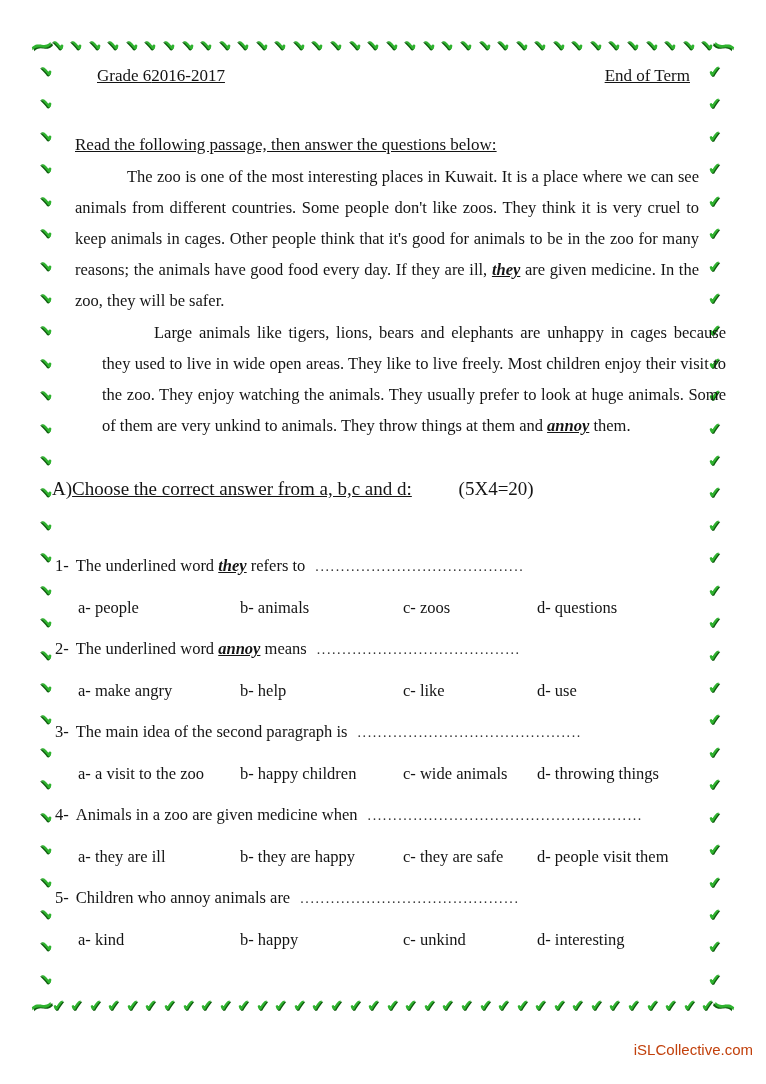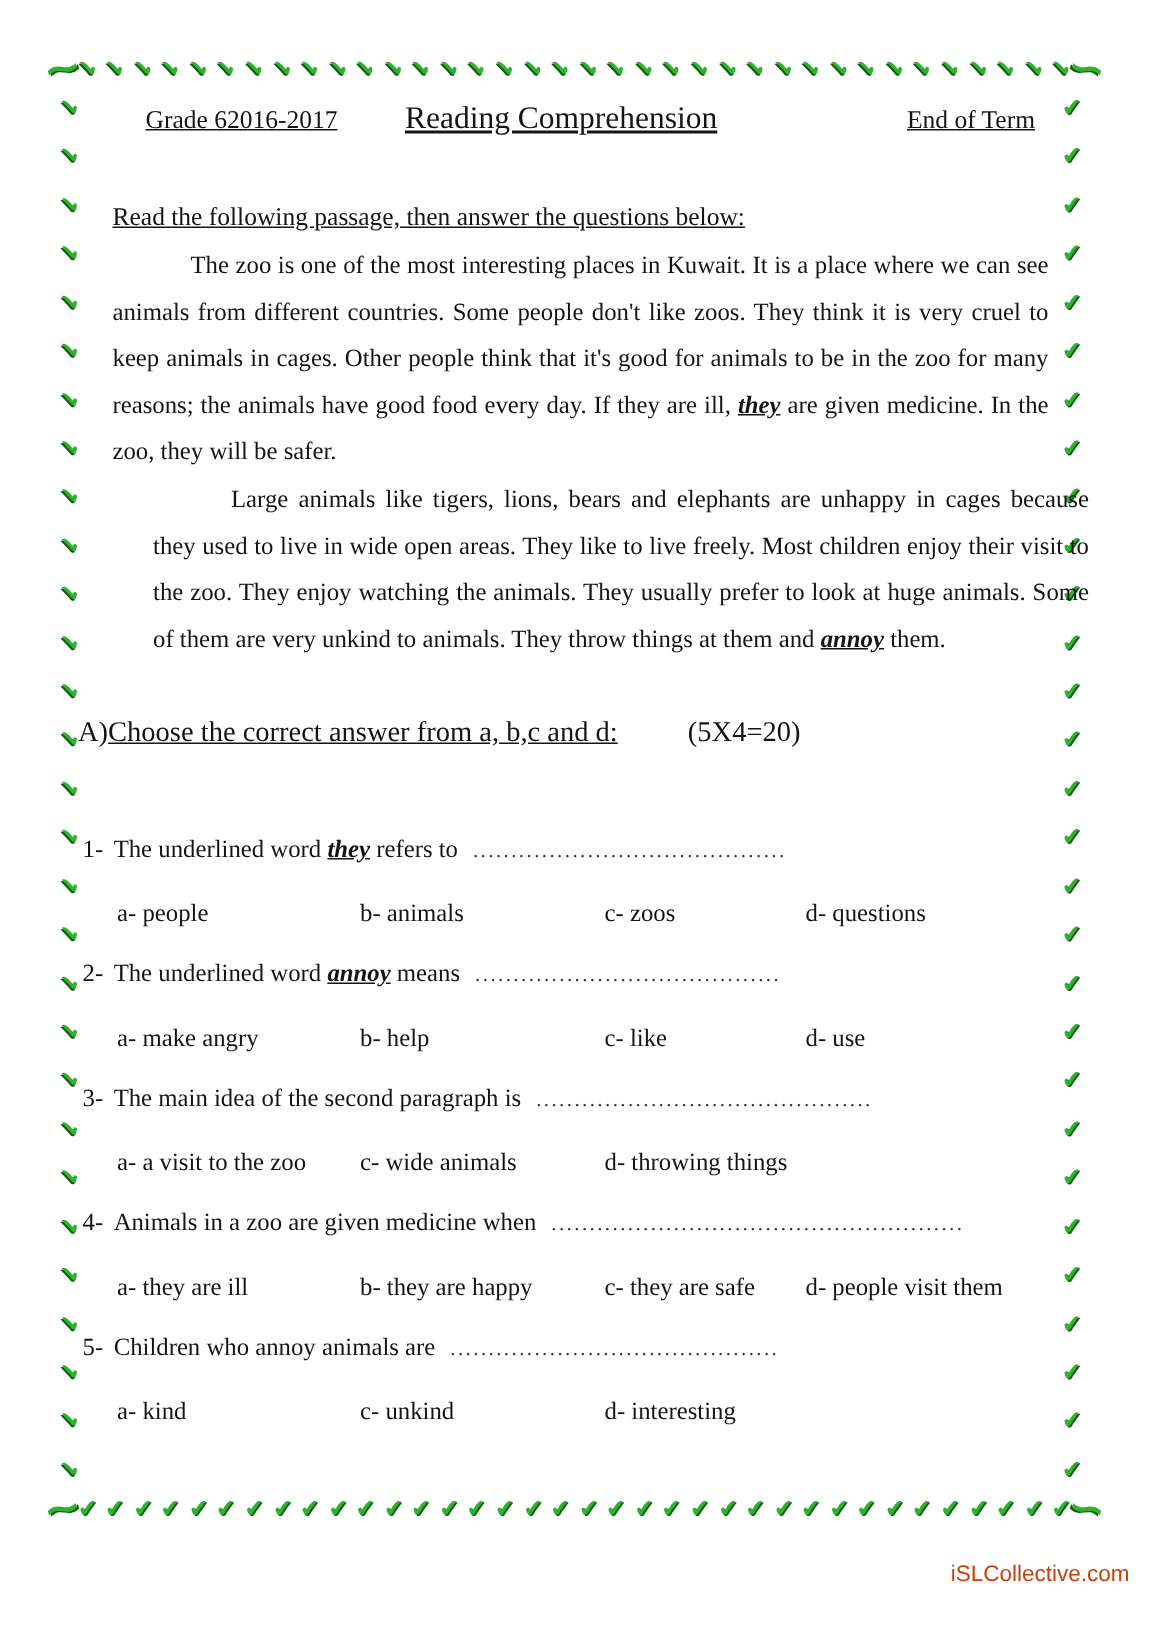--- a/index.html
+++ b/index.html
@@ -289,21 +289,20 @@
       <span class="ribbon tilt">✔</span>
       <span class="ribbon tilt">✔</span>
       <span class="ribbon tilt">✔</span>
       <span class="ribbon tilt">✔</span>
       <span class="ribbon squiggle flip-squiggle">~</span>
     </div>
 
   <div class="header">
     <span class="u">Grade 6</span>
     <span class="u year">2016-2017</span>
-    <span class="u title">Reading Comprehension</span>
     <span class="u term">End of Term</span>
   </div>
 
   <div class="instruction">Read the following passage, then answer the questions below:</div>
 
   <div class="para para1"><span>The zoo is one of the most interesting places in Kuwait. It is a place where we can see animals from different countries. Some people don't like zoos. They think it is very cruel to keep animals in cages. Other people think that it's good for animals to be in the zoo for many reasons; the animals have good food every day. If they are ill, </span><span class="key">they</span><span> are given medicine. In the zoo, they will be safer.</span></div>
 
   <div class="para para2"><span>Large animals like tigers, lions, bears and elephants are unhappy in cages because they used to live in wide open areas. They like to live freely. Most children enjoy their visit to the zoo. They enjoy watching the animals. They usually prefer to look at huge animals. Some of them are very unkind to animals. They throw things at them and </span><span class="key">annoy</span><span> them.</span></div>
 
   <div class="section-heading">
@@ -336,20 +335,21 @@
         <span>d- use</span>
       </div>
     </div>
 
     <div class="question">
       <div class="q-line">
         <span class="q-num">3-</span><span>The main idea of the second paragraph is</span><span class="key"></span><span></span><span class="dots">............................................</span>
       </div>
       <div class="opt-row">
         <span>a-  a visit to the zoo</span>
+        <span>b- happy children</span>
         <span>c- wide animals</span>
         <span>d- throwing things</span>
       </div>
     </div>
 
     <div class="question">
       <div class="q-line">
         <span class="q-num">4-</span><span>Animals in a zoo are given medicine when</span><span class="key"></span><span></span><span class="dots">......................................................</span>
       </div>
       <div class="opt-row">
@@ -359,20 +359,21 @@
         <span>d- people visit them</span>
       </div>
     </div>
 
     <div class="question">
       <div class="q-line">
         <span class="q-num">5-</span><span>Children who annoy animals are</span><span class="key"></span><span></span><span class="dots">...........................................</span>
       </div>
       <div class="opt-row">
         <span>a- kind</span>
+        <span>b- happy</span>
         <span>c- unkind</span>
         <span>d- interesting</span>
       </div>
     </div>
 
   </div>
 
   <div class="footer">iSLCollective.com</div>
 
 </div>

